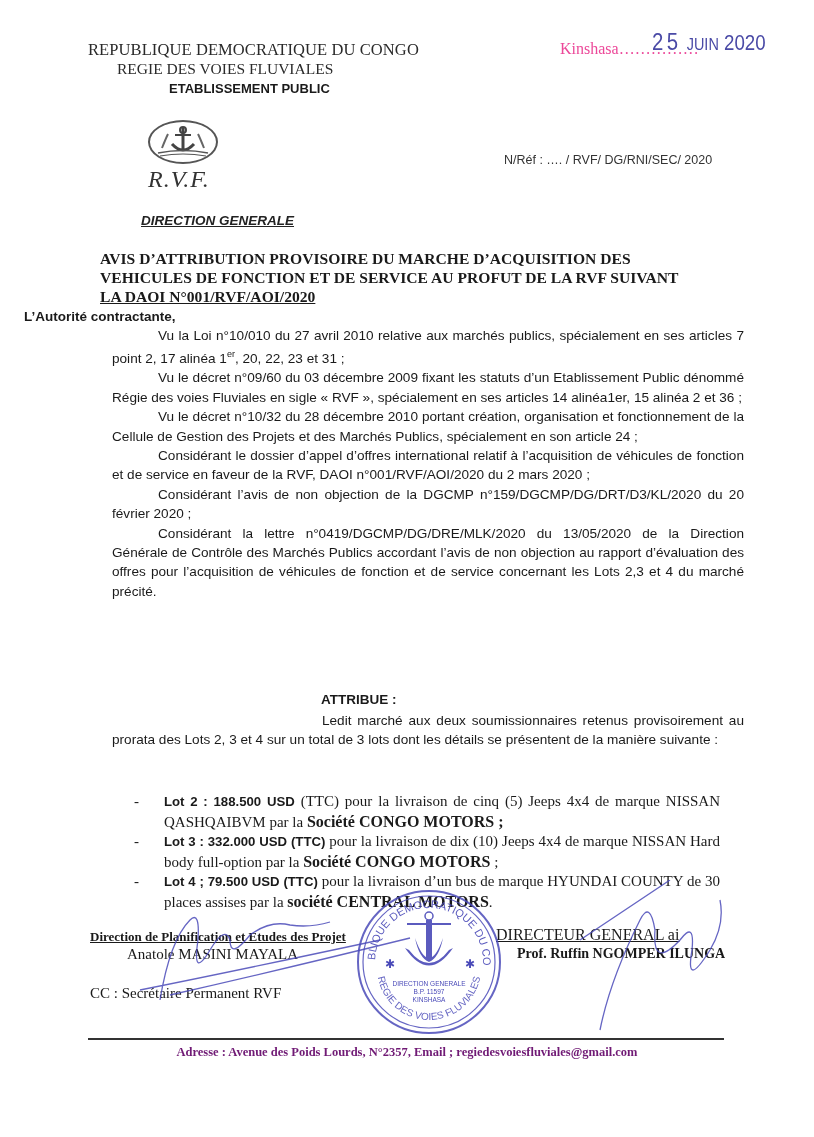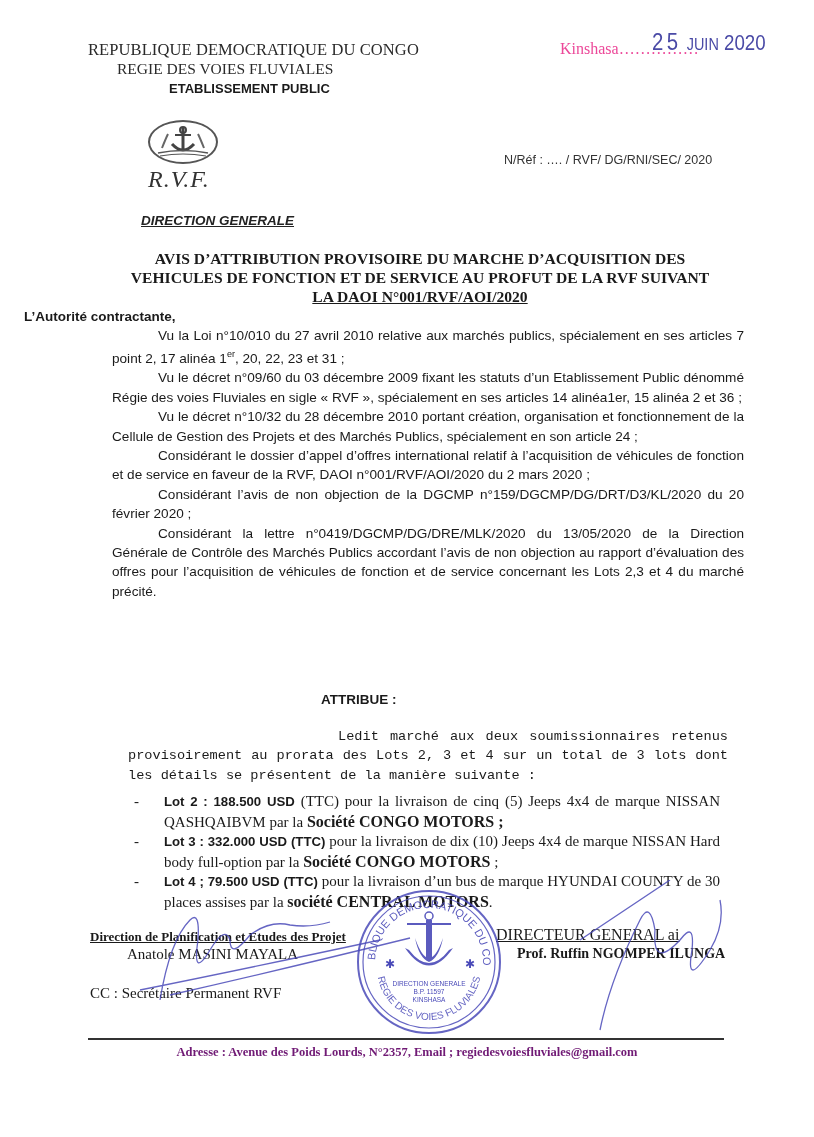--- a/index.html
+++ b/index.html
@@ -16,29 +16,29 @@
     .kin .dots { letter-spacing: 0px; }
     .stamp-date { left: 652px; top: 28px; font-family: "Liberation Sans Narrow", "Liberation Sans", sans-serif; color: #4a4aa6; font-size: 22px; transform: scaleX(0.85); transform-origin: left; white-space: nowrap; }
     .stamp-date .big { font-size: 24px; letter-spacing: 4px; }
     .stamp-date .small { font-size: 17px; }
 
     .logo { left: 148px; top: 120px; width: 66px; height: 40px; border: 2px solid #555; border-radius: 50%; }
     .rvf { left: 148px; top: 166px; font-size: 24px; font-style: italic; color: #333; letter-spacing: 1px; }
     .ref { left: 480px; top: 153px; font-size: 12.5px; color: #333; }
     .dirgen { left: 117px; top: 213px; font-size: 13.5px; font-style: italic; font-weight: bold; text-decoration: underline; color: #222; }
 
-    .title { left: 100px; width: 640px; top: 249px; text-align: center; font-size: 15.6px; font-weight: bold; line-height: 19px; color: #1a1a1a; }
+    .title { left: 100px; width: 640px; top: 249px; text-align: left; font-size: 15.6px; font-weight: bold; line-height: 19px; color: #1a1a1a; }
     .title .u { text-decoration: underline; }
     .autorite { left: 0; width: 814px; top: 309px; text-align: left; font-size: 13.5px; font-weight: bold; }
 
     .body { left: 88px; width: 632px; top: 326px; font-size: 13.6px; line-height: 19.4px; text-align: justify; color: #1a1a1a; }
     .body p { margin: 0; text-indent: 46px; }
     .attr { left: 297px; top: 692px; font-size: 13.5px; font-weight: bold; }
     .ledit { left: 88px; width: 632px; top: 711px; font-size: 13.6px; line-height: 19.4px; text-align: justify; }
-    .ledit p { margin: 16px; text-indent: 210px; font-family: Liberation Mono, monospace; }
+    .ledit p { margin: 0; text-indent: 210px; }
 
     .lots { left: 130px; width: 590px; top: 792px; font-size: 14px; line-height: 19.5px; }
     .lot { position: relative; padding-left: 34px; text-align: justify; }
     .lot .dash { position: absolute; left: 4px; top: 0; }
     .lot .b { font-weight: bold; font-family: "Liberation Sans", sans-serif; font-size: 13.2px; }
     .lot .t { font-family: "Liberation Serif", serif; font-size: 15px; }
     .lot .bs { font-weight: bold; font-family: "Liberation Serif", serif; font-size: 16px; }
 
     .sig-left-title { left: 90px; top: 929px; font-size: 13px; font-weight: bold; text-decoration: underline; }
     .sig-left-name { left: 127px; top: 946px; font-size: 15px; }

